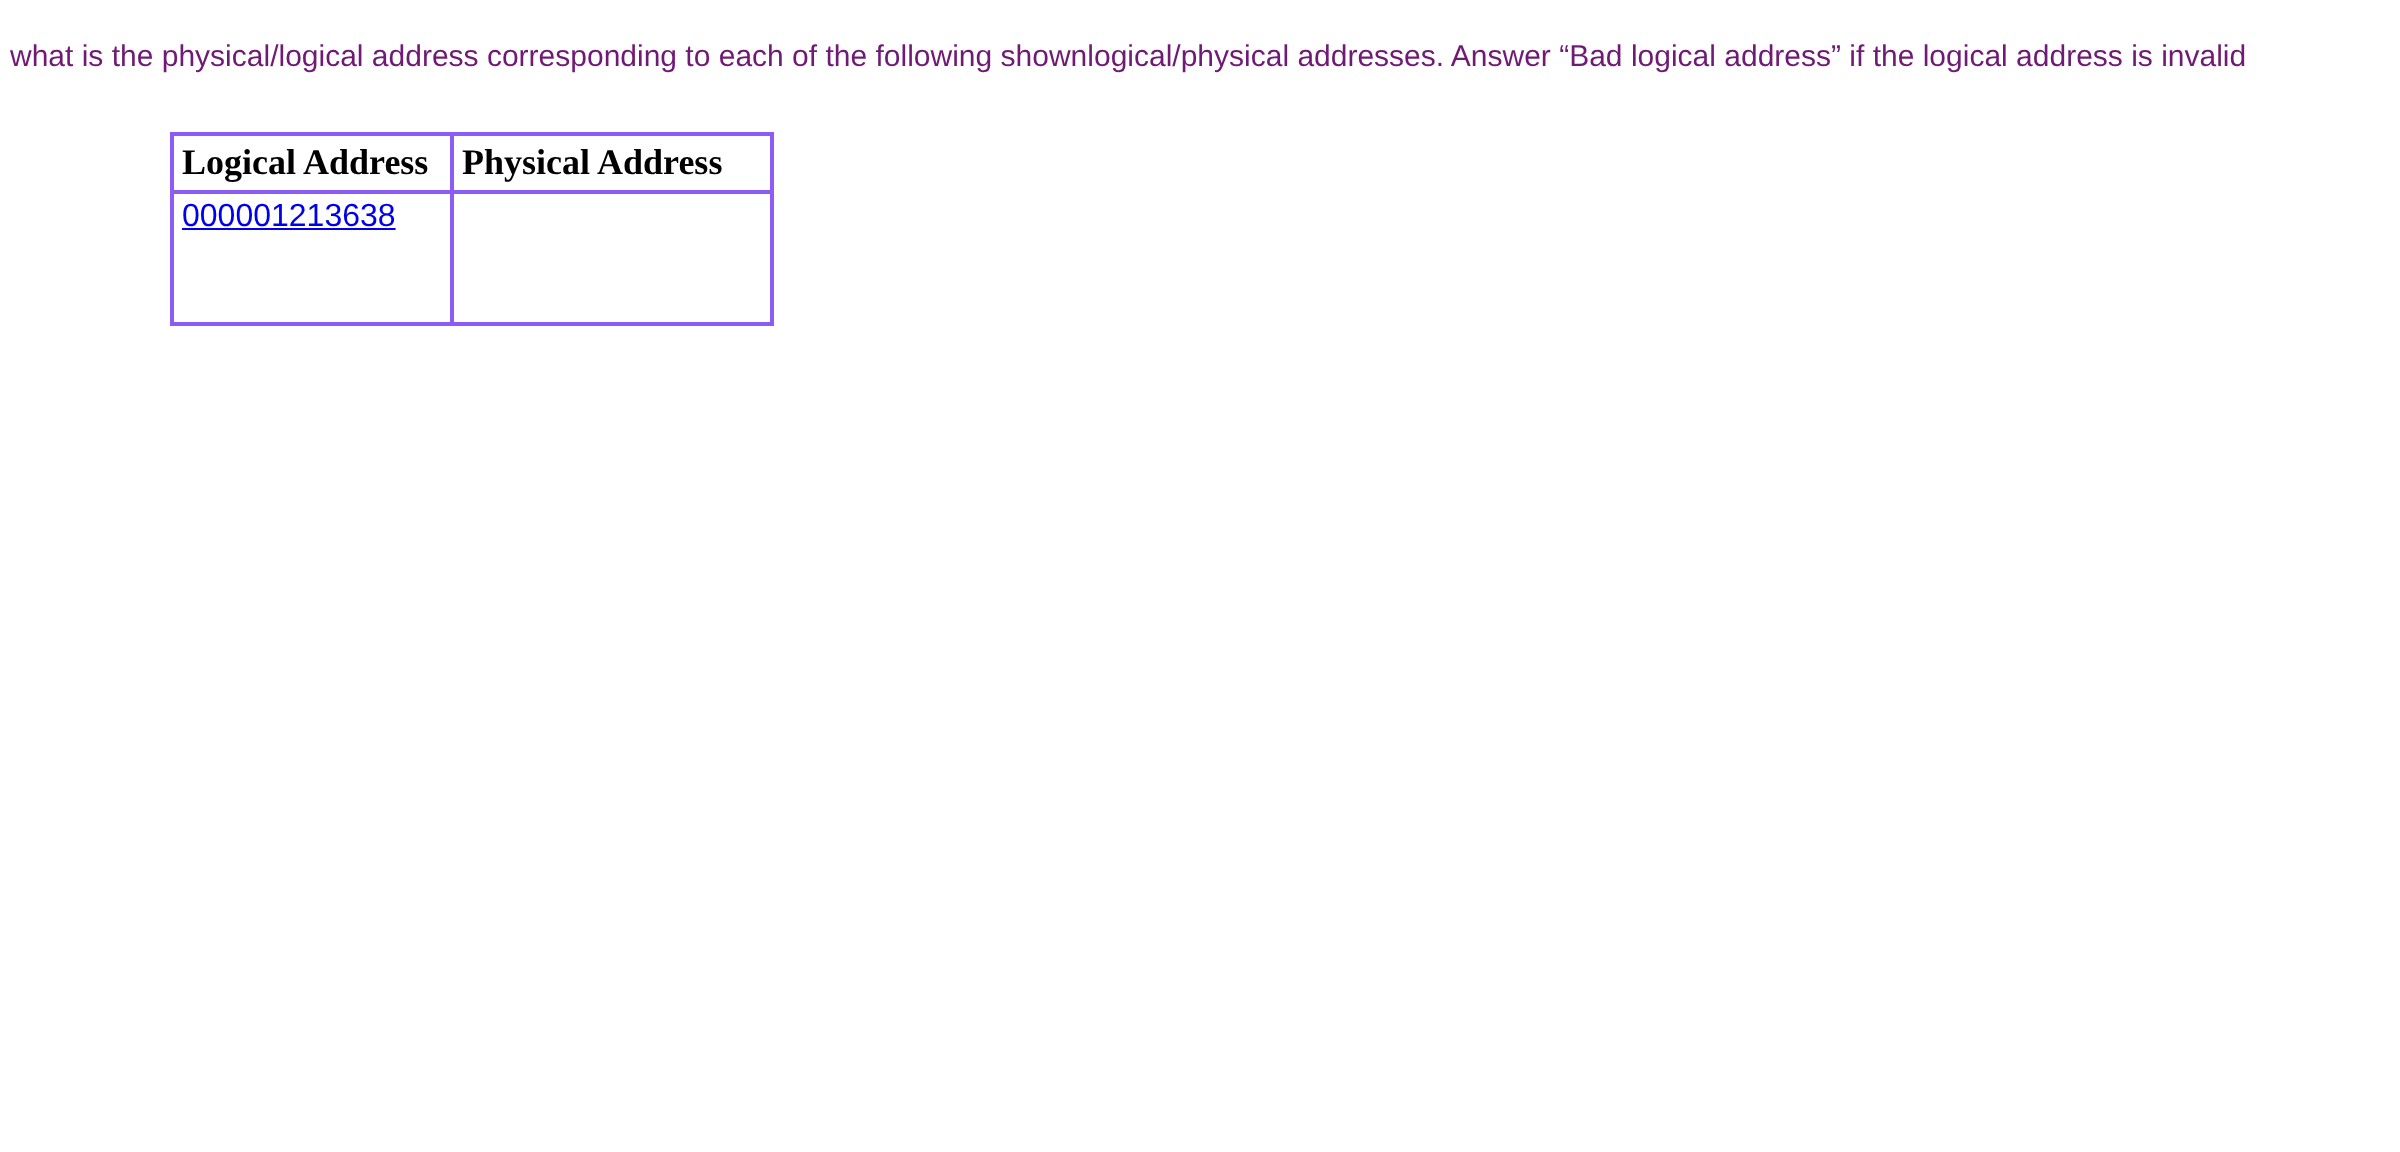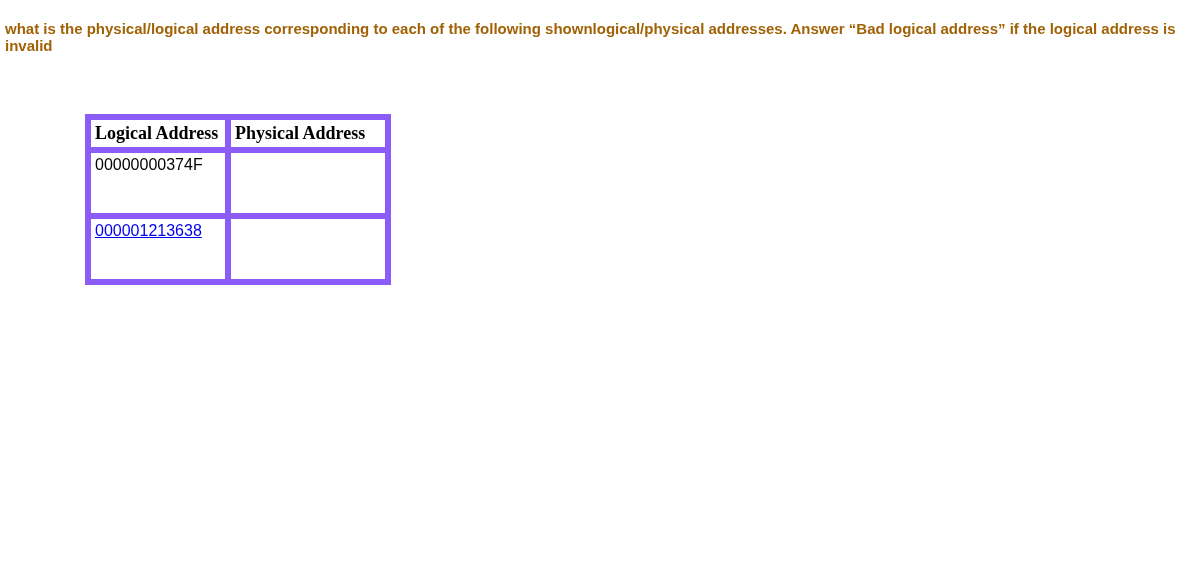--- a/index.html
+++ b/index.html
@@ -8,32 +8,32 @@
       box-sizing: border-box;
     }
     body {
       font-family: Arial, Helvetica, sans-serif;
       background: #ffffff;
       padding: 20px 5px;
       width: 1200px;
     }
     .question {
       font-size: 15px;
-      color: #a16207;
-      margin-bottom: 60px;
-      font-weight: 700;
+      color: #701a75;
+      margin-bottom: 29px;
+      font-weight: 400;
     }
     .table-wrap {
       margin-left: 80px;
     }
     table {
       border-collapse: collapse;
     }
     th, td {
-      border: 6px solid #8b5cf6;
+      border: 2px solid #8b5cf6;
       text-align: left;
       font-size: 16px;
     }
     th {
       font-family: "Times New Roman", Times, serif;
       font-weight: bold;
       padding: 3px 4px;
       font-size: 18px;
     }
     td {
@@ -60,22 +60,18 @@
 <div class="table-wrap">
   <table>
     <thead>
       <tr>
         <th>Logical Address</th>
         <th>Physical Address</th>
       </tr>
     </thead>
     <tbody>
       <tr>
-        <td class="logical">00000000374F</td>
-        <td class="physical"></td>
-      </tr>
-      <tr>
         <td class="logical"><span class="linkish">000001213638</span></td>
         <td class="physical"></td>
       </tr>
     </tbody>
   </table>
 </div>
 
 </body></html>

